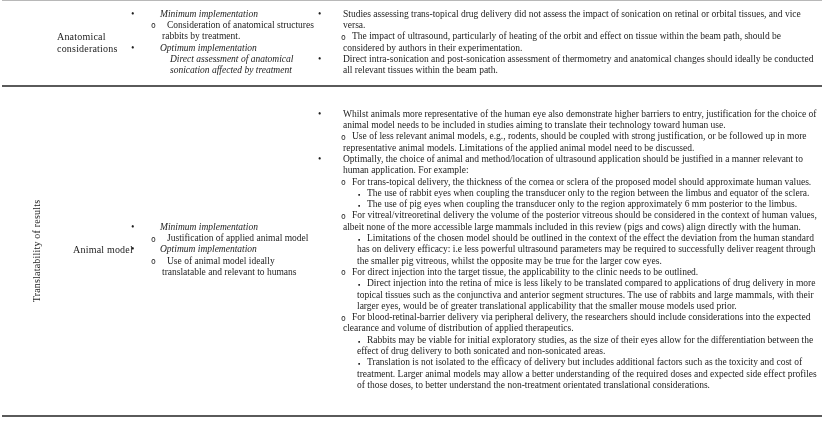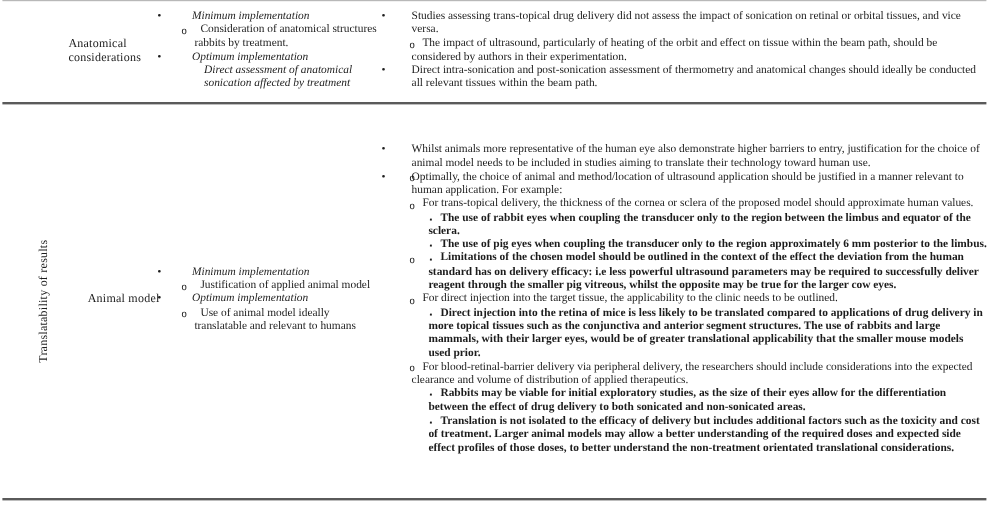--- a/index.html
+++ b/index.html
@@ -58,21 +58,21 @@
   .impl .l1    { padding-left:32px; }
   .impl .l1 > .mk { left:3px; }
   .impl .l2    { padding-left:34px; text-indent:5px; }
   .impl .l2 > .mk { left:18px; }
   .impl .lfree { padding-left:42px; }
 
   .rec .l1 { padding-left:28px; }
   .rec .l1 > .mk { left:3px; }
   .rec .l2 { padding-left:28px; text-indent:9px; }
   .rec .l2 > .mk { left:17px; }
-  .rec .l3 { padding-left:42px; text-indent:10px;font-weight:bold; }
+  .rec .l3 { padding-left:42px; text-indent:10px; }
   .rec .l3 > .mk { left:33px; }
 </style>
 </head>
 <body>
 
 <div class="page">
 
   <div class="rule rule-top"></div>
   <div class="rule rule-mid"></div>
   <div class="rule rule-bottom"></div>
@@ -98,26 +98,26 @@
     <span>Animal model</span>
   </div>
   <div class="cell impl impl-r2">
       <div class="li l1 italic"><span class="mk mk-disc">•</span><span>Minimum implementation</span></div>
       <div class="li l2"><span class="mk mk-circle">o</span><span>Justification of applied animal model</span></div>
       <div class="li l1 italic"><span class="mk mk-disc">•</span><span>Optimum implementation</span></div>
       <div class="li l2"><span class="mk mk-circle">o</span><span>Use of animal model ideally translatable and relevant to humans</span></div>
     </div>
   <div class="cell rec rec-r2">
       <div class="li l1"><span class="mk mk-disc">•</span><span>Whilst animals more representative of the human eye also demonstrate higher barriers to entry, justification for the choice of animal model needs to be included in studies aiming to translate their technology toward human use.</span></div>
-      <div class="li l2"><span class="mk mk-circle">o</span></div>
+      <div class="li l2"><span class="mk mk-circle">o</span><span>Use of less relevant animal models, e.g., rodents, should be coupled with strong justification, or be followed up in more representative animal models. Limitations of the applied animal model need to be discussed.</span></div>
       <div class="li l1"><span class="mk mk-disc">•</span><span>Optimally, the choice of animal and method/location of ultrasound application should be justified in a manner relevant to human application. For example:</span></div>
       <div class="li l2"><span class="mk mk-circle">o</span><span>For trans-topical delivery, the thickness of the cornea or sclera of the proposed model should approximate human values.</span></div>
       <div class="li l3"><span class="mk mk-square">▪</span><span>The use of rabbit eyes when coupling the transducer only to the region between the limbus and equator of the sclera.</span></div>
       <div class="li l3"><span class="mk mk-square">▪</span><span>The use of pig eyes when coupling the transducer only to the region approximately 6 mm posterior to the limbus.</span></div>
-      <div class="li l2"><span class="mk mk-circle">o</span></div>
+      <div class="li l2"><span class="mk mk-circle">o</span><span>For vitreal/vitreoretinal delivery the volume of the posterior vitreous should be considered in the context of human values, albeit none of the more accessible large mammals included in this review (pigs and cows) align directly with the human.</span></div>
       <div class="li l3"><span class="mk mk-square">▪</span><span>Limitations of the chosen model should be outlined in the context of the effect the deviation from the human standard has on delivery efficacy: i.e less powerful ultrasound parameters may be required to successfully deliver reagent through the smaller pig vitreous, whilst the opposite may be true for the larger cow eyes.</span></div>
       <div class="li l2"><span class="mk mk-circle">o</span><span>For direct injection into the target tissue, the applicability to the clinic needs to be outlined.</span></div>
       <div class="li l3"><span class="mk mk-square">▪</span><span>Direct injection into the retina of mice is less likely to be translated compared to applications of drug delivery in more topical tissues such as the conjunctiva and anterior segment structures. The use of rabbits and large mammals, with their larger eyes, would be of greater translational applicability that the smaller mouse models used prior.</span></div>
       <div class="li l2"><span class="mk mk-circle">o</span><span>For blood-retinal-barrier delivery via peripheral delivery, the researchers should include considerations into the expected clearance and volume of distribution of applied therapeutics.</span></div>
       <div class="li l3"><span class="mk mk-square">▪</span><span>Rabbits may be viable for initial exploratory studies, as the size of their eyes allow for the differentiation between the effect of drug delivery to both sonicated and non-sonicated areas.</span></div>
       <div class="li l3"><span class="mk mk-square">▪</span><span>Translation is not isolated to the efficacy of delivery but includes additional factors such as the toxicity and cost of treatment. Larger animal models may allow a better understanding of the required doses and expected side effect profiles of those doses, to better understand the non-treatment orientated translational considerations.</span></div>
     </div>
 
 </div>
 

